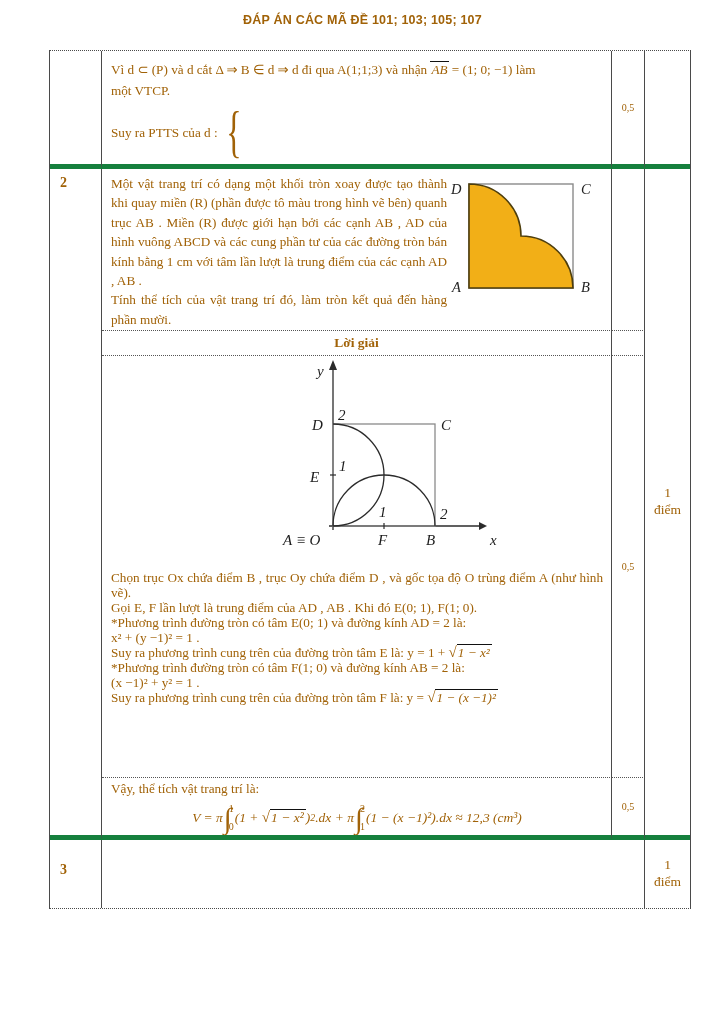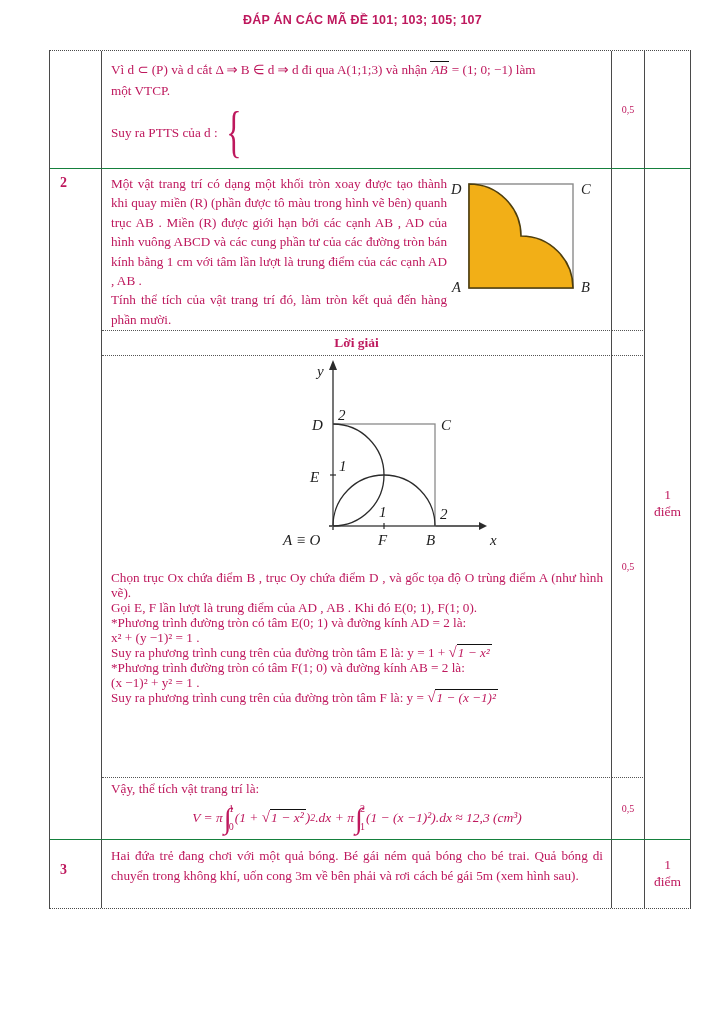--- a/index.html
+++ b/index.html
@@ -1,24 +1,24 @@
 <!DOCTYPE html>
 <html><head>
 <meta charset="utf-8">
 <style>
   html,body{margin:0;padding:0;background:#fff;}
   .page{position:relative;width:725px;height:1020px;background:#ffffff;
-        font-family:"Liberation Serif",serif;color:#be185d;overflow:hidden;}
+        font-family:"Liberation Serif",serif;color:#a16207;overflow:hidden;}
   .title{position:absolute;top:13px;left:0;width:100%;text-align:center;
          font-family:"Liberation Sans",sans-serif;font-weight:bold;font-size:12.5px;letter-spacing:.2px;}
   .answer-table{position:absolute;left:49px;top:50px;width:640px;box-sizing:content-box;
         display:grid;grid-template-columns:52px 510px 33px 45px;
         grid-template-rows:118px 162px 25px 422px 62px 68px;
         border:1px solid #4a4a4a;border-top-style:dotted;border-bottom-style:dotted;}
-  .cell{box-sizing:border-box;border-right:1px solid #4a4a4a;border-bottom:1px solid #15803d;
+  .cell{box-sizing:border-box;border-right:1px solid #4a4a4a;border-bottom:5px solid #15803d;
         overflow:hidden;font-size:13.2px;}
   .lastcol{border-right:none;}
   .dotb{border-bottom:1px dotted #555;}
   .nob{border-bottom:none;}
   .score{display:flex;align-items:center;justify-content:center;font-size:10px;}
   .pts{display:flex;flex-direction:column;align-items:center;justify-content:center;
        line-height:1.25;font-size:13.5px;}
   .qnum{font-weight:bold;font-size:14px;padding:6px 0 0 10px;}
   .qnum3{font-weight:bold;font-size:14px;padding:22px 0 0 10px;}
   
@@ -152,21 +152,20 @@
       <div>Vậy, thể tích vật trang trí là:</div>
       <div class="formula">
         <span>V = π</span><span class="int"><span class="isym">∫</span><span class="ilims"><span>1</span><span>0</span></span></span><span>(1 + </span><span class="sqrt"><span class="rs">√</span><span class="rad">1 − x²</span></span><span>)</span><span class="exp">2</span><span>.dx + π</span><span class="int"><span class="isym">∫</span><span class="ilims"><span>2</span><span>1</span></span></span><span>(1 − (x −1)²).dx ≈ 12,3 (cm³)</span>
       </div>
     </div>
     <div class="cell score" style="grid-column:3;grid-row:5;">0,5</div>
 
     <div class="cell nob" style="grid-column:1;grid-row:6;">
       <div class="qnum3">3</div>
     </div>
-    <div class="cell nob c-content" style="grid-column:2;grid-row:6;">Hai đứa trẻ đang chơi với một quả bóng. Bé gái ném quả bóng cho bé trai. Quả bóng di chuyển trong không khí, uốn cong 3m về bên phải và rơi cách bé gái 5m (xem hình sau).</div>
     <div class="cell nob" style="grid-column:3;grid-row:6;"></div>
     <div class="cell nob lastcol pts" style="grid-column:4;grid-row:6;">
       <span>1</span>
       <span>điểm</span>
     </div>
 
   </div>
 </div>
 
 </body></html>

